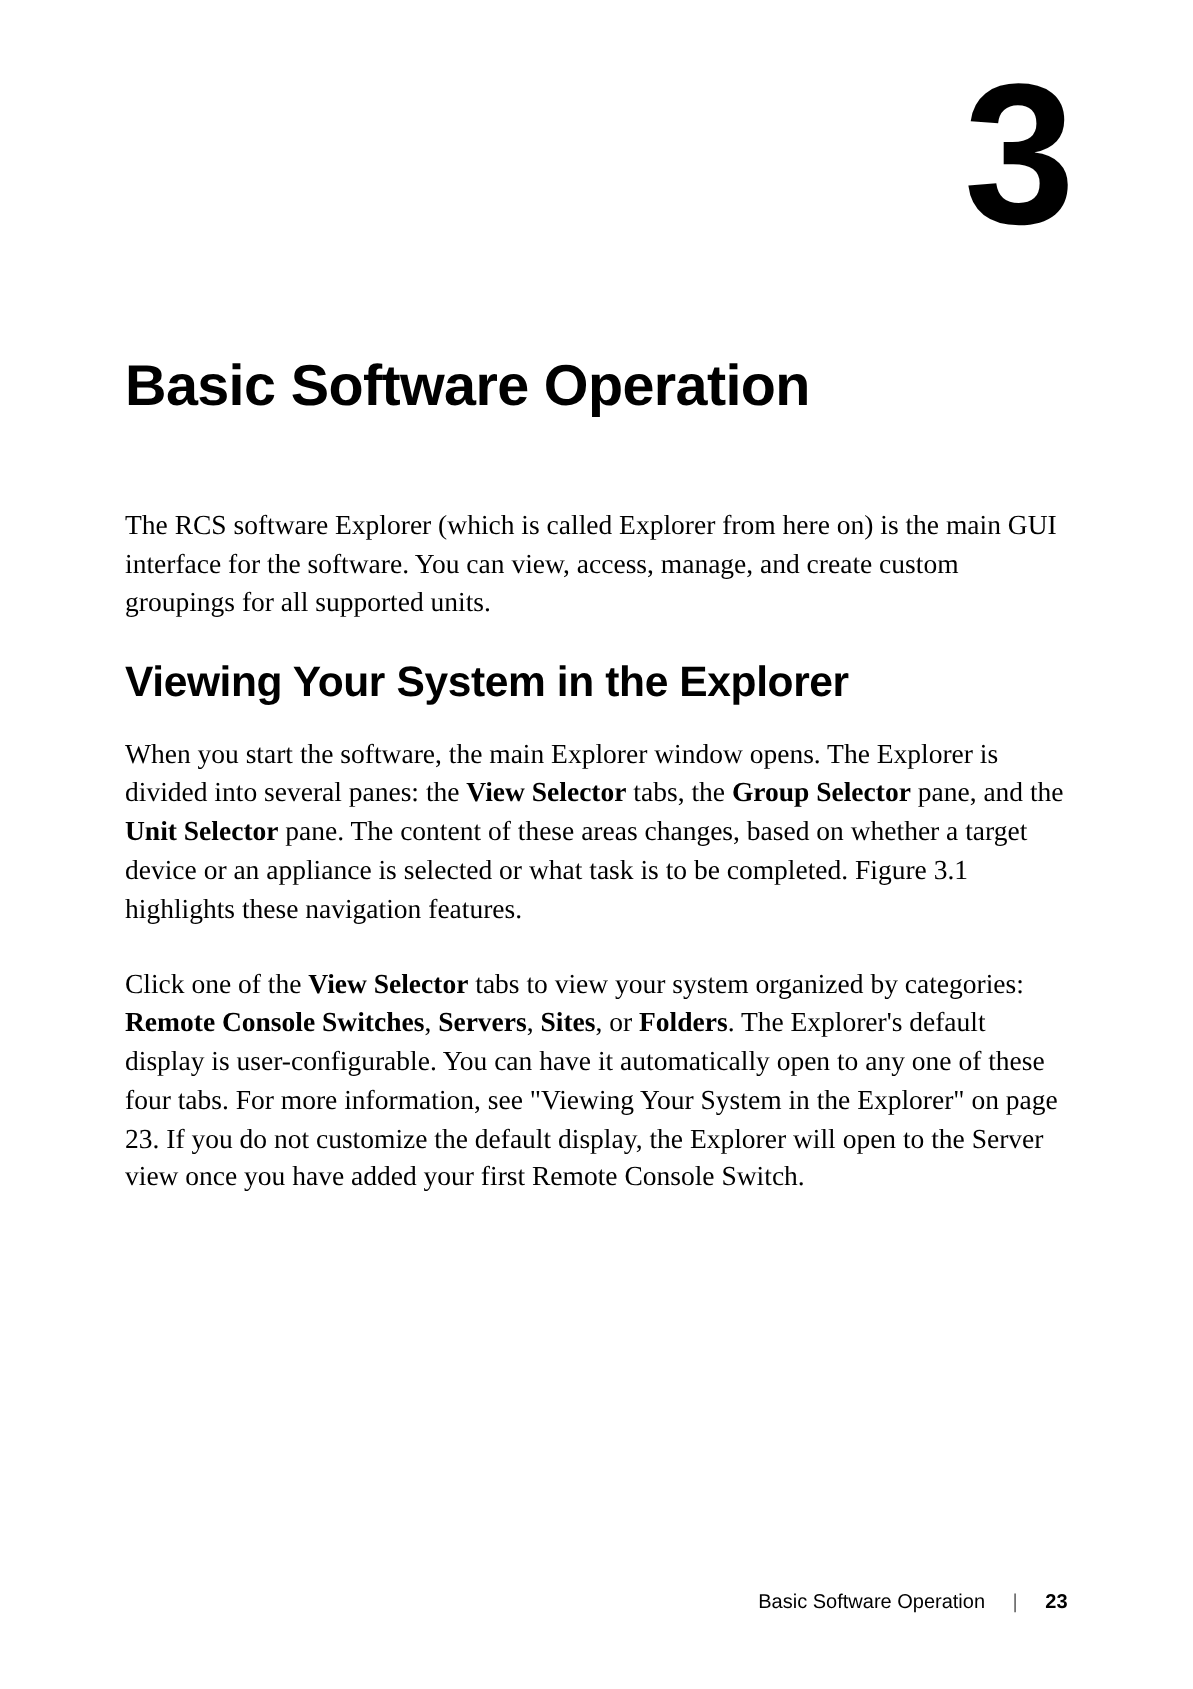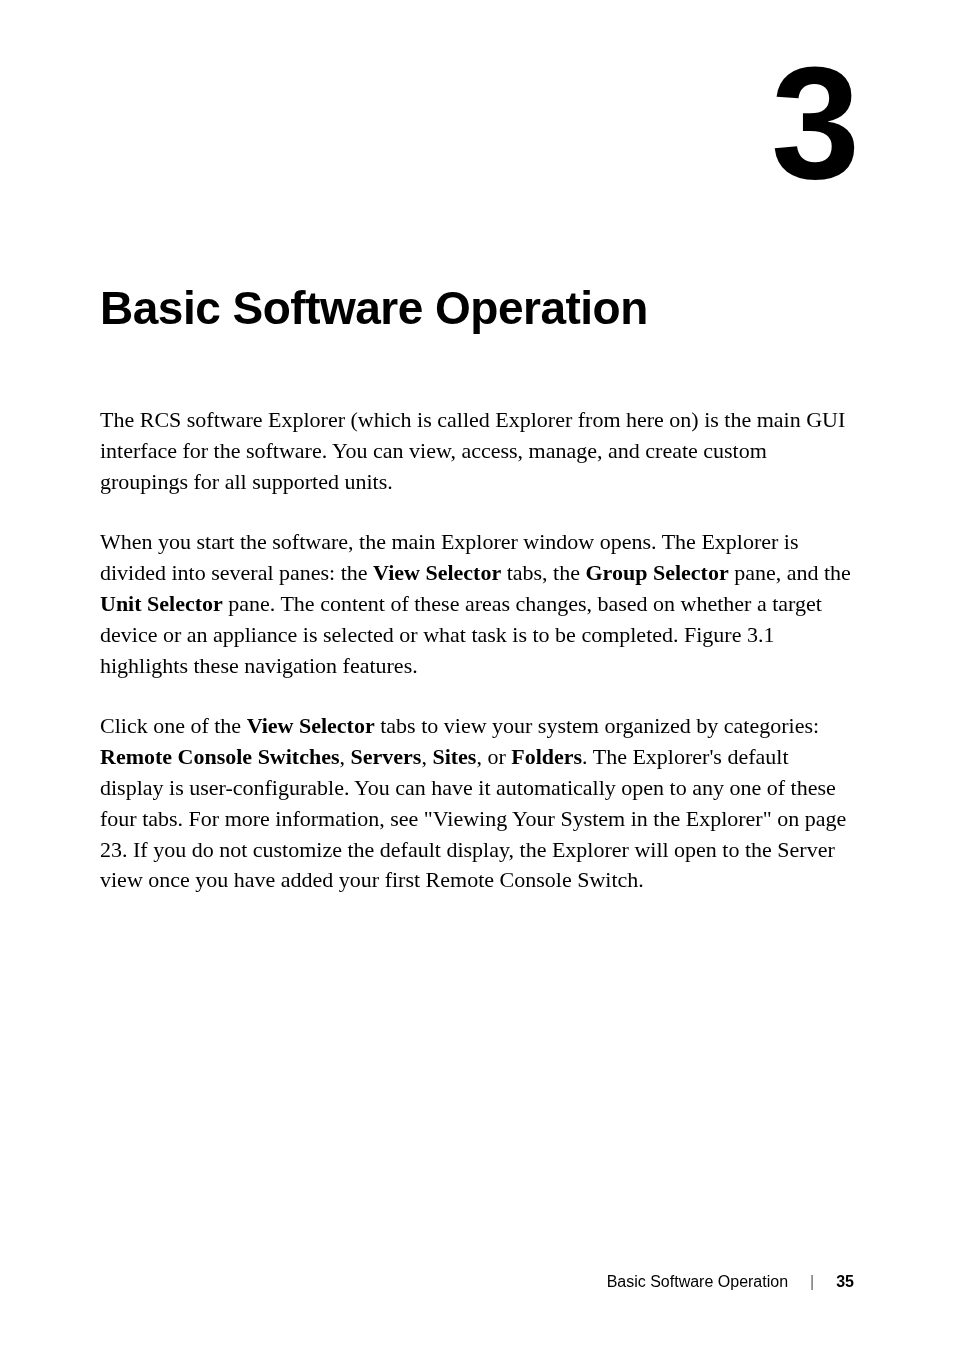--- a/index.html
+++ b/index.html
@@ -84,24 +84,25 @@
 <body>
 
 <div class="page">
 
   <div class="chapter-number">3</div>
 
   <h1 class="chapter-title">Basic Software Operation</h1>
 
   <p class="body-text">The RCS software Explorer (which is called Explorer from here on) is the main GUI interface for the software. You can view, access, manage, and create custom groupings for all supported units.</p>
 
+  <h2 class="section-heading">Viewing Your System in the Explorer</h2>
 
   <p class="body-text"><span>When you start the software, the main Explorer window opens. The Explorer is divided into several panes: the </span><span class="bold">View Selector</span><span> tabs, the </span><span class="bold">Group Selector</span><span> pane, and the </span><span class="bold">Unit Selector</span><span> pane. The content of these areas changes, based on whether a target device or an appliance is selected or what task is to be completed. Figure 3.1 highlights these navigation features.</span></p>
 
   <p class="body-text"><span>Click one of the </span><span class="bold">View Selector</span><span> tabs to view your system organized by categories: </span><span class="bold">Remote Console Switches</span><span>, </span><span class="bold">Servers</span><span>, </span><span class="bold">Sites</span><span>, or </span><span class="bold">Folders</span><span>. The Explorer's default display is user-configurable. You can have it automatically open to any one of these four tabs. For more information, see "Viewing Your System in the Explorer" on page 23. If you do not customize the default display, the Explorer will open to the Server view once you have added your first Remote Console Switch.</span></p>
 
   <div class="footer">
     <span class="footer-title">Basic Software Operation</span>
     <span class="footer-divider">|</span>
-    <span class="footer-page">35</span>
+    <span class="footer-page">23</span>
   </div>
 
 </div>
 
 </body></html>

